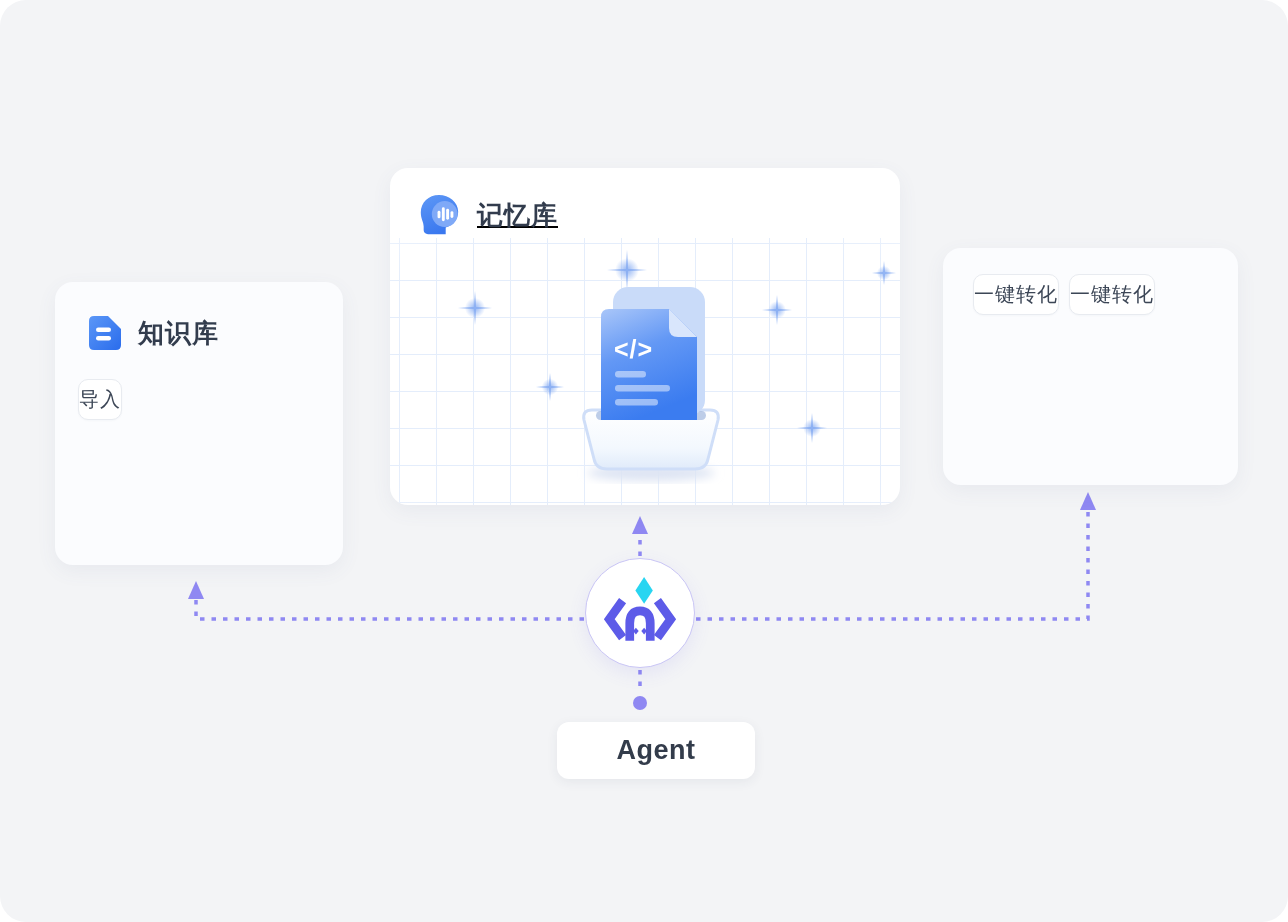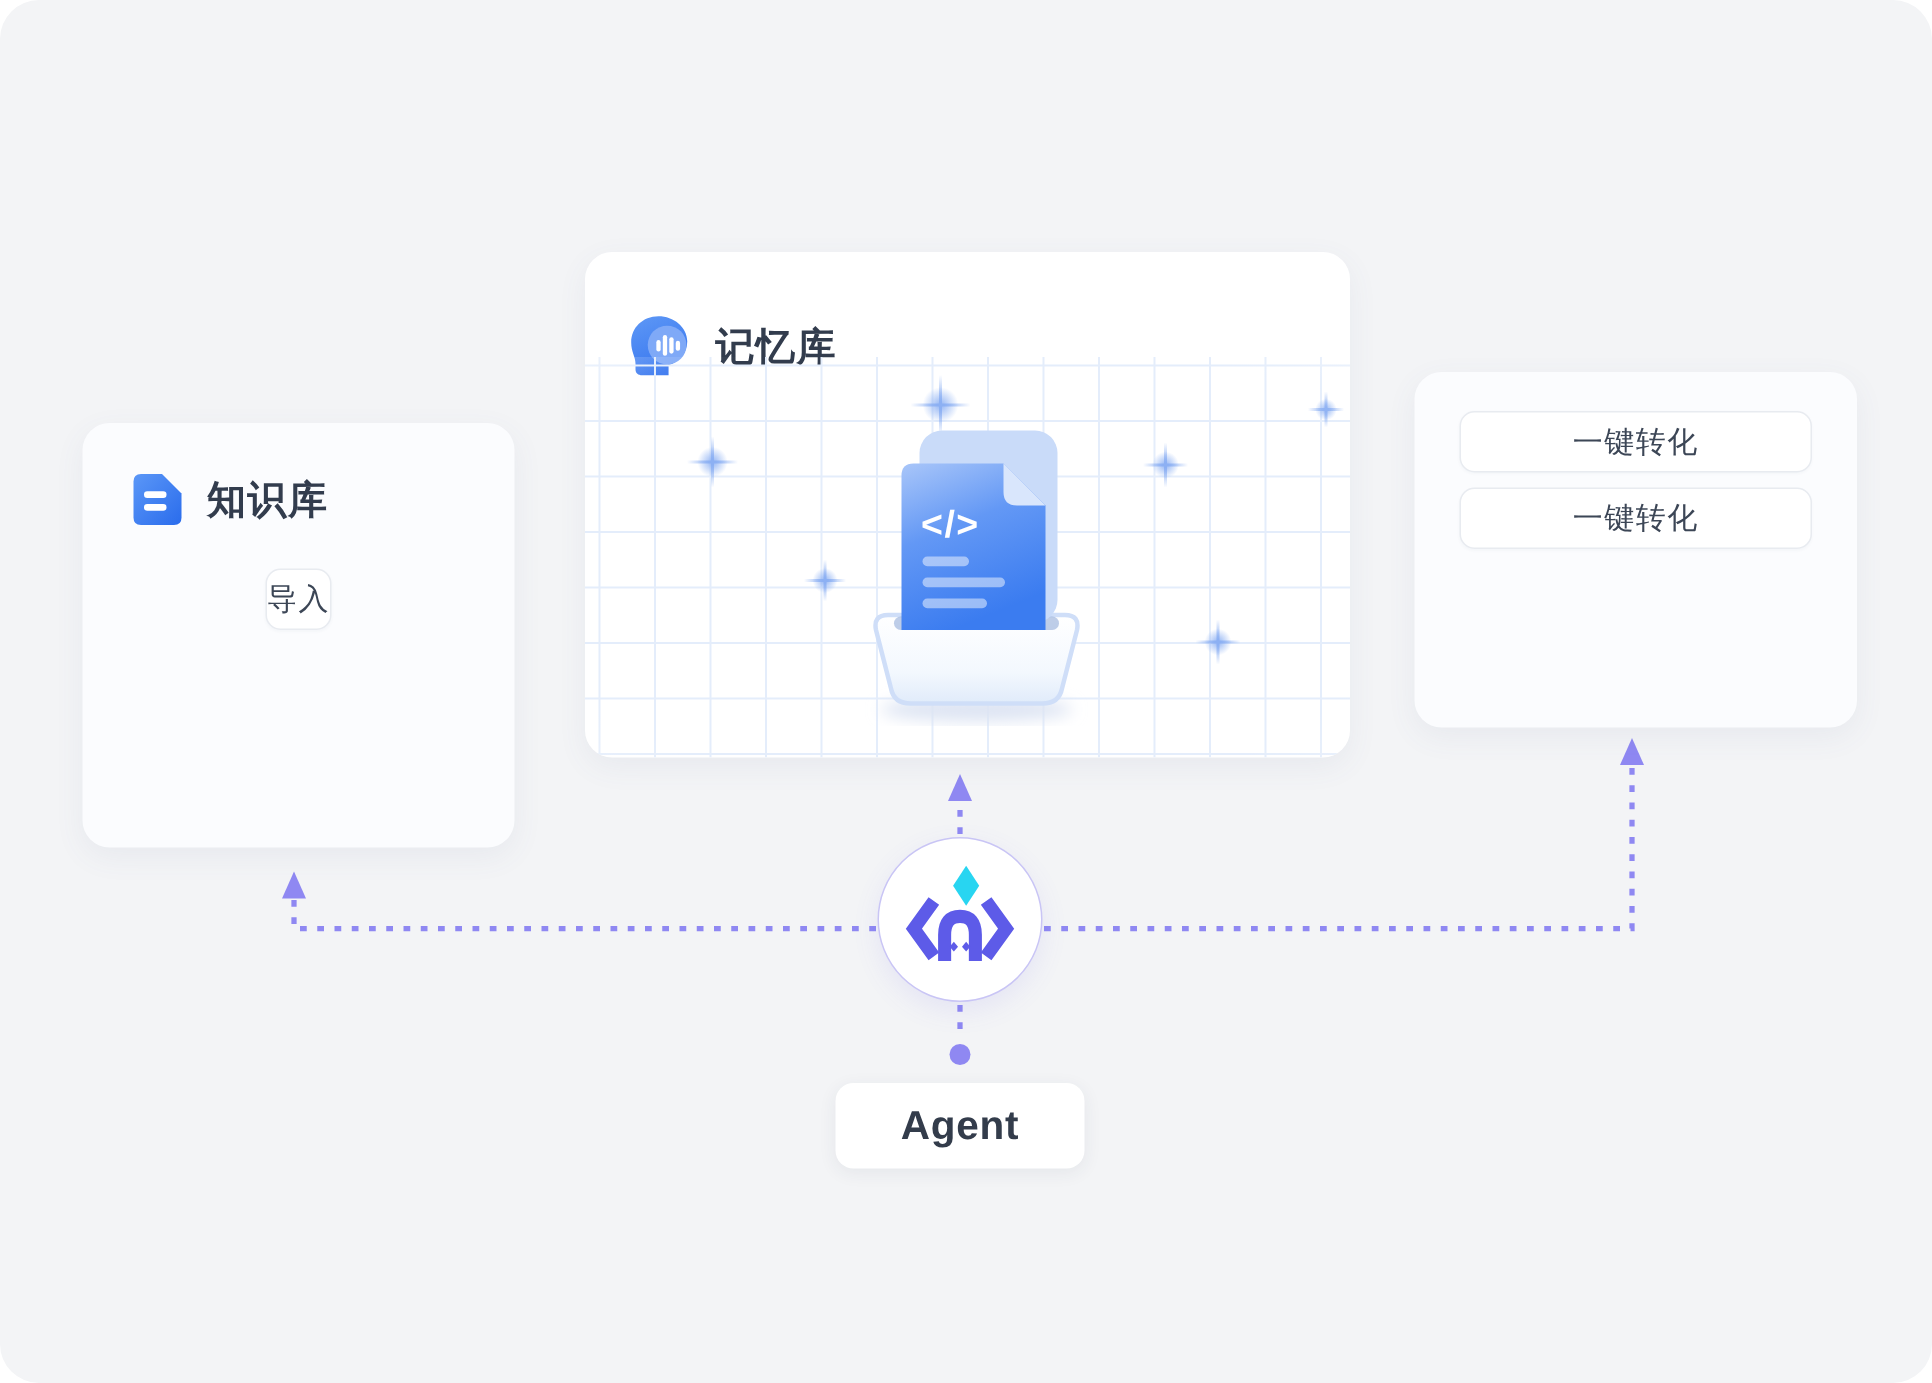--- a/index.html
+++ b/index.html
@@ -9,25 +9,25 @@
 
   
   .card{position:absolute;background:#fbfcfe;border-radius:18px;
         box-shadow:0 6px 20px rgba(80,100,140,0.07);}
   .card.kb{left:55px;top:282px;width:288px;height:283px;}
   .card.mem{left:390px;top:168px;width:510px;height:337px;background:#ffffff;}
   .card.mcp{left:943px;top:248px;width:295px;height:237px;}
 
   .card-header{display:flex;align-items:center;gap:15px;}
   .kb .card-header{padding:32px 0 0 30px;}
-  .mem .card-header{padding:40px 0 0 26px;}
+  .mem .card-header{padding:24px 0 0 26px;text-decoration:underline;}
   .mcp .card-header{padding:32px 0 0 30px;}
   .card-title{font-size:26px;font-weight:700;color:#323c4d;letter-spacing:1px;white-space:nowrap;}
 
-  .btn-col{display:flex;flex-direction:column;gap:10px;}
+  .btn-col{display:flex;flex-direction:row;gap:10px;}
   .kb .btn-col{margin:27px 23px 0 23px;align-items:center;}
   .mcp .btn-col{margin:26px 30px 0 30px;}
   .pill{height:39px;background:#ffffff;border:1px solid #e8ebf0;border-radius:10px;
         display:flex;align-items:center;justify-content:center;
         font-size:20px;color:#3c4656;letter-spacing:1px;
         box-shadow:0 1px 2px rgba(30,50,90,0.03);cursor:pointer;}
 
   
   .mem-body{position:absolute;left:0;top:70px;right:0;bottom:0;overflow:hidden;
             border-radius:0 0 18px 18px;
@@ -49,21 +49,21 @@
   .illustration{position:relative;transform:translate(6px,10px);}
 
   
   .connectors{position:absolute;left:0;top:0;width:1288px;height:922px;pointer-events:none;}
 
   
   .hub-circle{position:absolute;left:585px;top:558px;width:110px;height:110px;border-radius:50%;
               background:#ffffff;border:1.5px solid #c9c5f5;box-sizing:border-box;
               box-shadow:0 6px 18px rgba(110,100,235,0.10);
               display:flex;align-items:center;justify-content:center;}
-  .agent-btn{position:absolute;left:557px;top:722px;width:166px;height:57px;background:#ffffff;
+  .agent-btn{position:absolute;left:557px;top:722px;width:198px;height:57px;background:#ffffff;
              border-radius:12px;box-shadow:0 3px 12px rgba(40,55,90,0.07);
              display:flex;align-items:center;justify-content:center;
              font-size:27px;font-weight:700;color:#333c4b;letter-spacing:0.5px;cursor:pointer;}
 </style>
 </head>
 <body>
 
 <div class="stage">
   <div class="canvas"></div>
 

